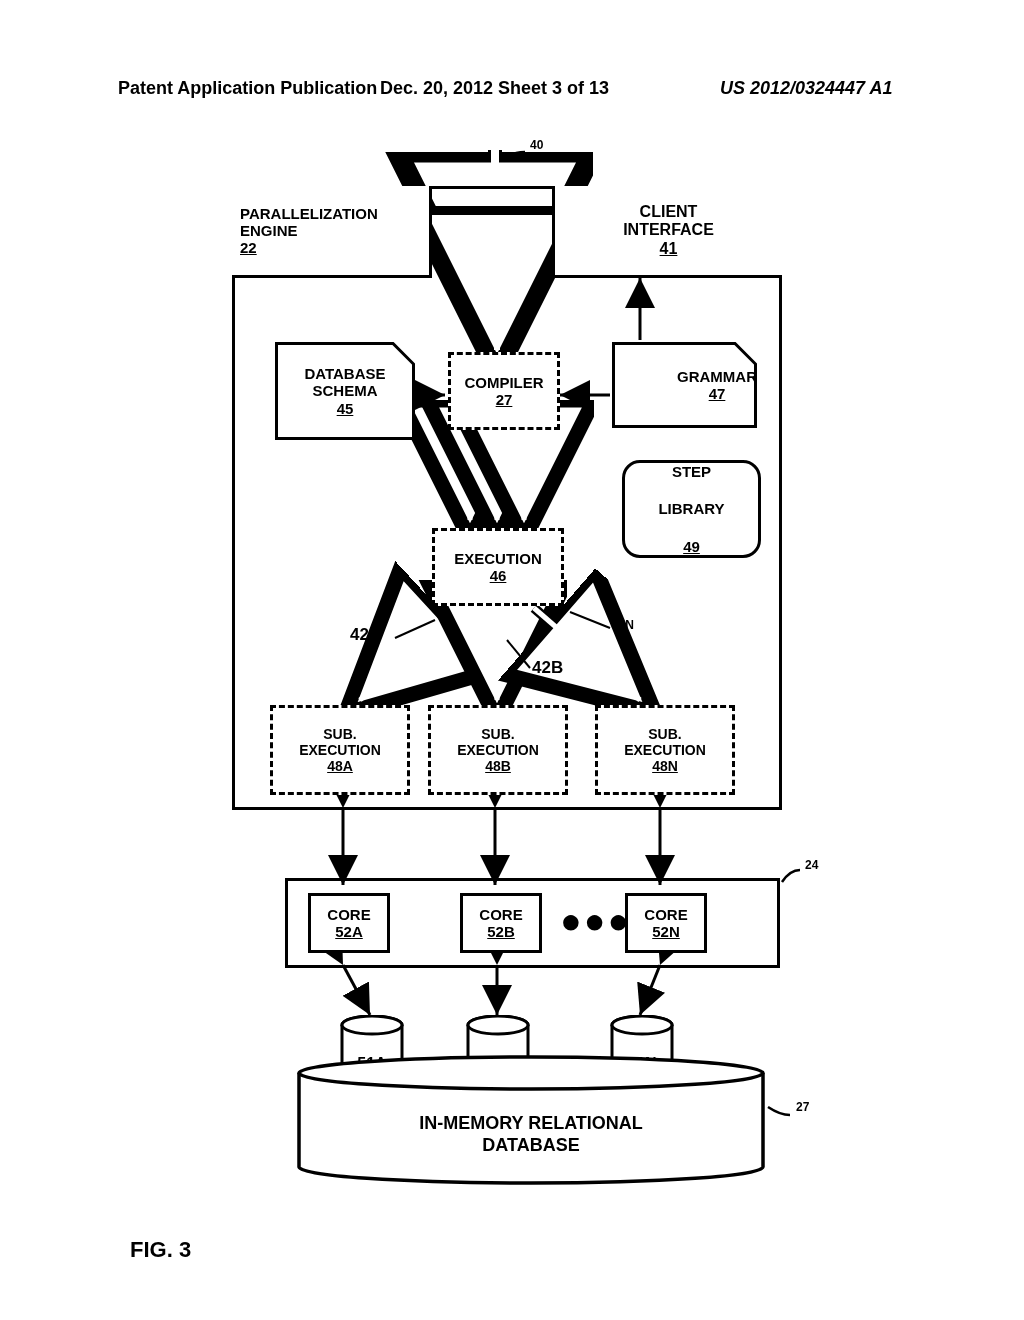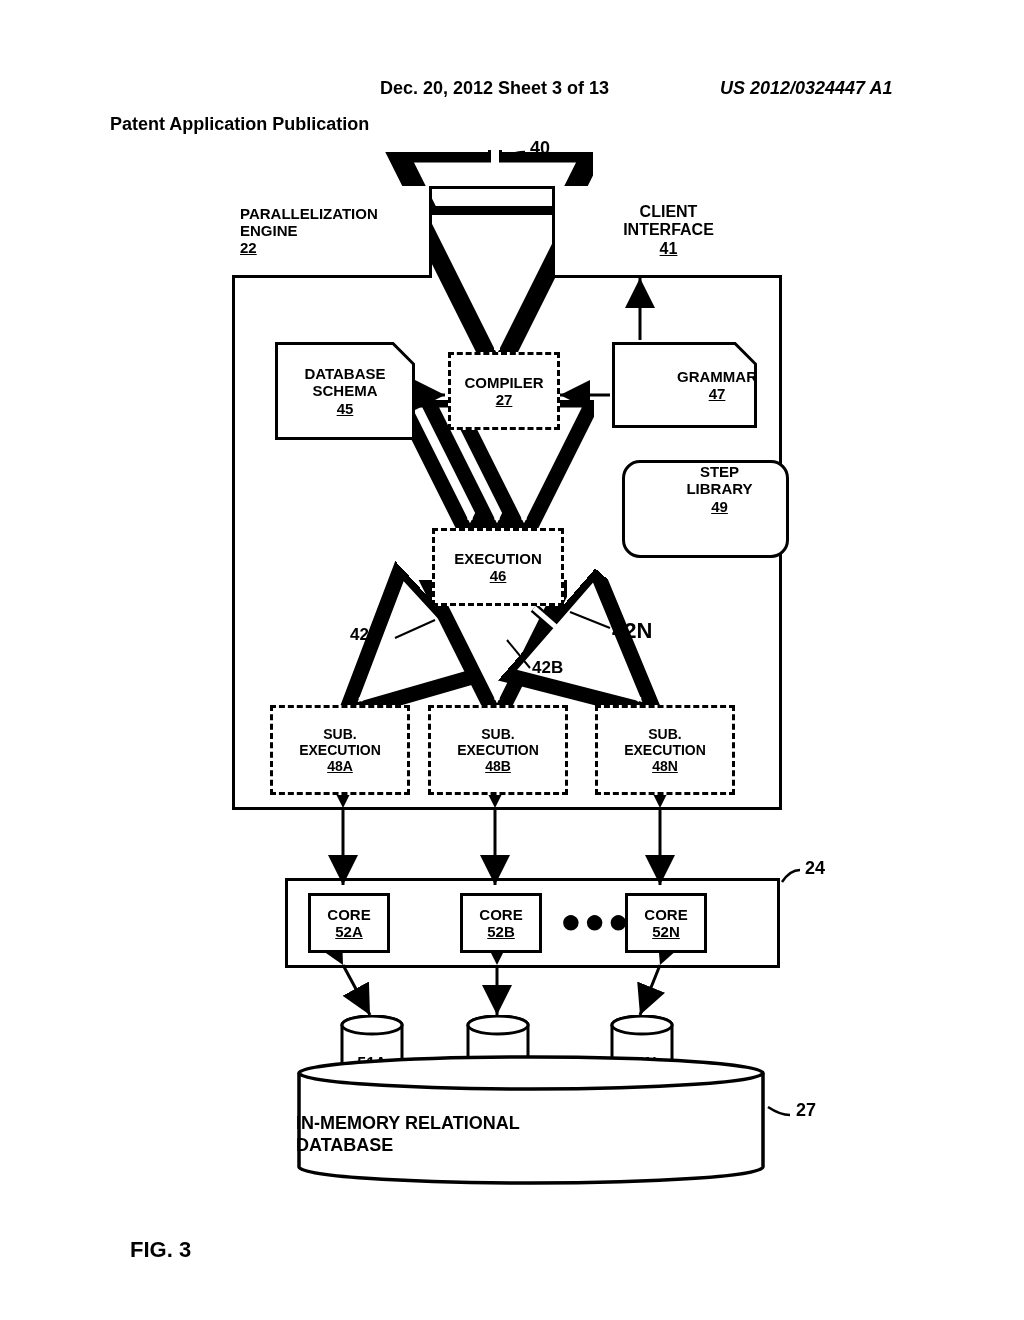--- a/index.html
+++ b/index.html
@@ -17,21 +17,21 @@
     height: 1320px;
   }
   .header {
     position: absolute;
     top: 78px;
     left: 0;
     width: 1024px;
     font-size: 18px;
     font-weight: bold;
   }
-  .header .left { position: absolute; left: 110px; margin-top: 36px; }
+  .header .left { position: absolute; left: 118px; }
   .header .mid  { position: absolute; left: 380px; }
   .header .right{ position: absolute; left: 720px; font-style: italic; }
 
   .fig-label {
     position: absolute;
     left: 130px;
     top: 1205px;
     font-size: 22px;
     font-weight: bold;
     margin-top: 32px;
@@ -89,29 +89,28 @@
   .rbox {
     position: absolute;
     border: 3px solid #000;
     border-radius: 18px;
     background:#fff;
     text-align:center;
     font-weight:bold;
     display:flex;
     flex-direction:column;
     align-items:center;
-    justify-content:flex-start;
+    justify-content:space-between;
     line-height:1.15;
-    padding-left:28px;
   }
 
   .ref-label {
     position:absolute;
     font-weight:bold;
-    font-size:18px;
+    font-size:12px;
   }
 
   
   .cores-box {
     position: absolute;
     left: 285px;
     top: 878px;
     width: 495px;
     height: 90px;
     border: 3px solid #000;
@@ -140,20 +139,21 @@
     position:absolute;
     left: 296px;
     top: 1055px;
     width: 470px;
     height: 130px;
   }
   .big-cyl svg { width:100%; height:100%; }
   .big-cyl .lbl {
     position:absolute;
     left:0; right:0; top: 58px;
+    text-align:center;
     font-weight:bold;
     font-size:18px;
     line-height:1.2;
   }
 
   .dots {
     position:absolute;
     font-size:36px;
     font-weight:bold;
     letter-spacing:2px;
@@ -282,21 +282,21 @@
     <span style="text-decoration:underline">49</span>
   </div>
 
   <div class="box dbox" style="left:432px; top:528px; width:132px; height:78px; font-size:15px;">
     <span>EXECUTION</span>
     <span class="ref">46</span>
   </div>
 
   <div class="ref-label" style="left:350px; top:625px; font-size:17px;">42A</div>
   <div class="ref-label" style="left:532px; top:658px; font-size:17px;">42B</div>
-  <div class="ref-label" style="left:612px; top:618px; font-size:22px;">42N</div>
+  <div class="ref-label" style="left:612px; top:618px; font-size:12px;">42N</div>
 
   <div class="box dbox" style="left:270px; top:705px; width:140px; height:90px; font-size:14px;">
     <span>SUB.</span>
     <span>EXECUTION</span>
     <span class="ref">48A</span>
   </div>
   <div class="box dbox" style="left:428px; top:705px; width:140px; height:90px; font-size:14px;">
     <span>SUB.</span>
     <span>EXECUTION</span>
     <span class="ref">48B</span>

